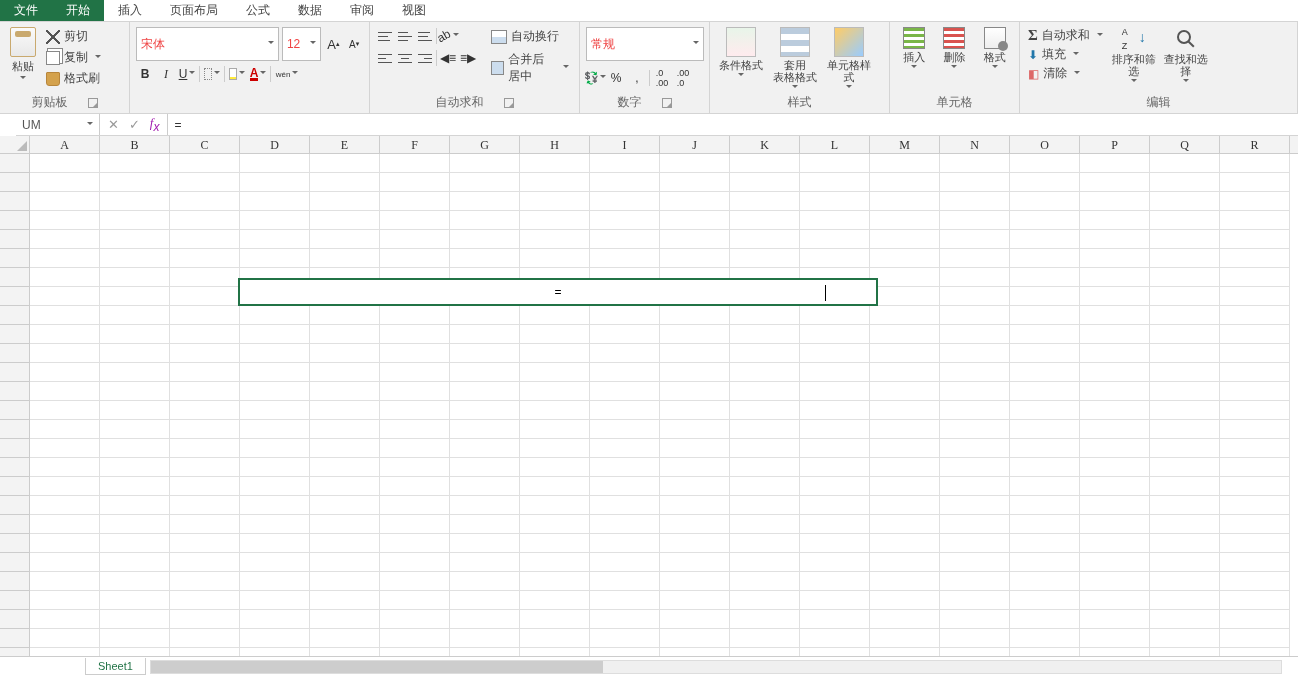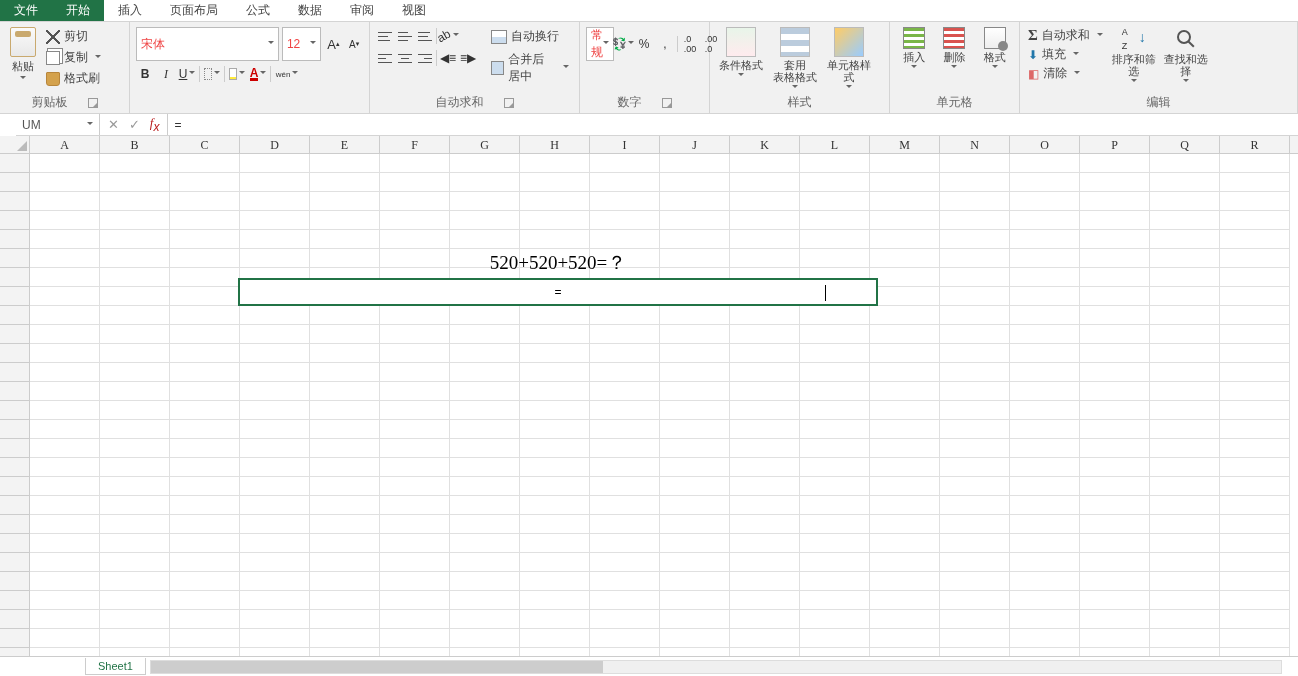--- a/index.html
+++ b/index.html
@@ -48,21 +48,21 @@
 
 .align-col{display:flex;flex-direction:column;gap:4px;padding-top:2px;}
 .align-row{display:flex;gap:2px;align-items:center;}
 .align-ic{width:16px;height:14px;display:flex;flex-direction:column;justify-content:space-around;padding:1px;}
 .align-ic span{height:1px;background:#555;display:block;}
 .merge-split{display:flex;flex-direction:column;gap:4px;padding-top:2px;margin-left:6px;}
 .ms-item{display:flex;align-items:center;gap:4px;font-size:11px;color:#444;padding:1px 4px;}
 .ms-ic{width:16px;height:14px;border:1px solid #888;}
 
 
-.num-col{display:flex;gap:0;padding-top:2px;}
+.num-col{display:flex;flex-direction:column;gap:8px;padding-top:2px;}
 .num-row{display:flex;gap:3px;align-items:center;}
 
 
 .bigbtn{width:50px;display:flex;flex-direction:column;align-items:center;gap:2px;padding-top:2px;}
 .bigic{width:30px;height:30px;border:1px solid #bbb;background:linear-gradient(#fff,#f0f0f0);}
 .biglbl{font-size:11px;color:#444;text-align:center;line-height:12px;}
 
 
 .cellbtn{width:38px;display:flex;flex-direction:column;align-items:center;gap:2px;padding-top:2px;}
 .cellic{width:22px;height:22px;}
@@ -85,21 +85,21 @@
 .eb-find::after{content:"";position:absolute;width:8px;height:2px;background:#555;right:-6px;bottom:-3px;transform:rotate(45deg);}
 
 
 .fbar{height:22px;border-bottom:1px solid #d4d4d4;display:flex;align-items:stretch;margin-left:16px;}
 .namebox{width:84px;border-right:1px solid #ccc;display:flex;align-items:center;padding:0 6px;color:#555;position:relative;}
 .namebox .dd{position:absolute;right:6px;}
 .fbtns{display:flex;align-items:center;border-right:1px solid #ccc;padding:0 8px;gap:10px;}
 .fbtn{color:#777;font-size:13px;cursor:pointer;}
 .fbtn.cancel{color:#999;}
 .fbtn.enter{color:#999;}
-.fx{font-style:italic;font-family:serif;color:#b91c1c;}
+.fx{font-style:italic;font-family:serif;color:#a21caf;}
 .finput{flex:1;padding:0 6px;display:flex;align-items:center;color:#333;}
 
 
 .colhdrs{height:18px;display:flex;border-bottom:1px solid #ccc;background:#f3f3f3;}
 .selall{width:30px;border-right:1px solid #ccc;position:relative;}
 .selall::after{content:"";position:absolute;right:2px;bottom:2px;border:5px solid transparent;border-right-color:#bbb;border-bottom-color:#bbb;}
 .ch{border-right:1px solid #ccc;text-align:center;font-family:"Times New Roman",serif;font-size:12px;color:#333;line-height:18px;}
 
 
 .gridwrap{position:relative;height:506px;overflow:hidden;}
@@ -1027,21 +1027,20 @@
         <div class="cc cw"></div>
         <div class="cc cw"></div>
         <div class="cc cw"></div>
         <div class="cc cw"></div>
         <div class="cc cw"></div>
         <div class="cc cw"></div>
         <div class="cc cw"></div>
       </div>
     </div>
 
-  <div class="disp-question" style="left:240px;top:95px;width:636px;height:28px;line-height:28px">520+520+520=？</div>
 
   <div class="disp-editing" style="left:238px;top:124px;width:640px;height:28px">
     <span>=</span>
     <span class="text-cursor" style="left:585px;top:5px"></span>
   </div>
 </div>
 
 <div class="sheettabs">
   <div class="stab">Sheet1</div>
   <div class="hscroll">

